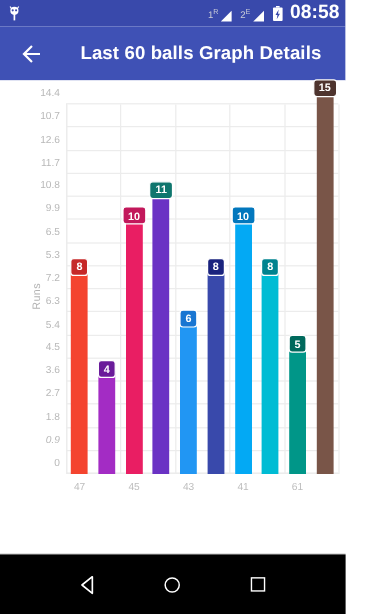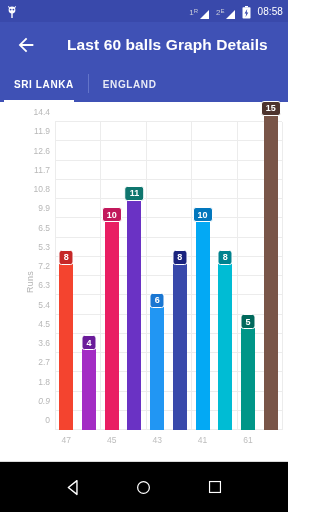--- a/index.html
+++ b/index.html
@@ -19,21 +19,21 @@
   }
   .sb-left { display:flex; align-items:center; gap:4px; flex:1; }
   .sb-right { display:flex; align-items:center; gap:6px; }
   .notif-ic { width:12px; height:13px; display:block; }
   .sig { position:relative; display:flex; align-items:flex-end; gap:0px; }
   .sig-num { font-size:8px; line-height:8px; color:#c9ccd9; }
   .sig-sup { font-size:6px; line-height:6px; color:#c9ccd9;
              position:relative; top:-3px; margin-right:1px; }
   .sig-tri { width:11px; height:11px; display:block; }
   .batt { width:9px; height:13px; display:block; }
-  .clock { font-size:10px; letter-spacing:0.1px; color:#fff; }
+  .clock { font-size:16px; letter-spacing:0.1px; color:#fff;font-weight:bold; }
 
   
   .appbar { background:#3f51b5; color:#fff; }
   .appbar-main {
     height:45px; display:flex; align-items:center; padding-left:13px;
   }
   .back-btn {
     width:26px; height:26px; display:flex; align-items:center;
     justify-content:center; cursor:pointer; flex:0 0 auto;
   }
@@ -172,30 +172,20 @@
     <div class="back-btn">
       <span>
         <svg viewBox="0 0 24 24" width="22" height="22">
           <path d="M20 11H7.8l5.6-5.6L12 4l-8 8 8 8 1.4-1.4L7.8 13H20z" fill="#ffffff"></path>
         </svg>
       </span>
     </div>
     <div class="appbar-title">Last 60 balls Graph Details</div>
   </div>
 
-  <div class="tabs">
-    <div class="tab">
-      <span>SRI LANKA</span>
-    </div>
-    <div class="tab-sep"></div>
-    <div class="tab inactive">
-      <span>ENGLAND</span>
-    </div>
-    <div class="tab-indicator"></div>
-  </div>
 </div>
 
 <div class="chart-wrap">
   <div class="ylabel">Runs</div>
   <div class="plot" id="plot">
     <div class="axis-y-line"></div>
     <div class="axis-x-line"></div>
   <div class="gridline" style="bottom: 0%;"></div>
       <div class="ytick" style="bottom: 0%; top: auto;">0</div>
       <div class="gridline" style="bottom: 6.25%;"></div>
@@ -220,21 +210,21 @@
       <div class="ytick" style="bottom: 62.5%; top: auto;">6.5</div>
       <div class="gridline" style="bottom: 68.75%;"></div>
       <div class="ytick" style="bottom: 68.75%; top: auto;">9.9</div>
       <div class="gridline" style="bottom: 75%;"></div>
       <div class="ytick" style="bottom: 75%; top: auto; margin-top: 21px;">10.8</div>
       <div class="gridline" style="bottom: 81.25%;"></div>
       <div class="ytick" style="bottom: 81.25%; top: auto;">11.7</div>
       <div class="gridline" style="bottom: 87.5%;"></div>
       <div class="ytick" style="bottom: 87.5%; top: auto;">12.6</div>
       <div class="gridline" style="bottom: 93.75%;"></div>
-      <div class="ytick" style="bottom: 93.75%; top: auto;">11.9</div>
+      <div class="ytick" style="bottom: 93.75%; top: auto;">10.7</div>
       <div class="gridline" style="bottom: 100%;"></div>
       <div class="ytick" style="bottom: 100%; top: auto;">14.4</div>
       <div class="vgrid" style="left: 0%;"></div>
       <div class="vgrid" style="left: 20%;"></div>
       <div class="vgrid" style="left: 40%;"></div>
       <div class="vgrid" style="left: 60%;"></div>
       <div class="vgrid" style="left: 80%;"></div>
       <div class="vgrid" style="left: 100%;"></div>
       <div class="bar" style="left: 1.9%; width: 6.2%; height: 55.5556%; background: rgb(244, 68, 47);"></div>
       <div class="barlabel" style="background: rgb(198, 40, 40); left: 5%; bottom: calc(55.5556% - 6px);">8</div>

